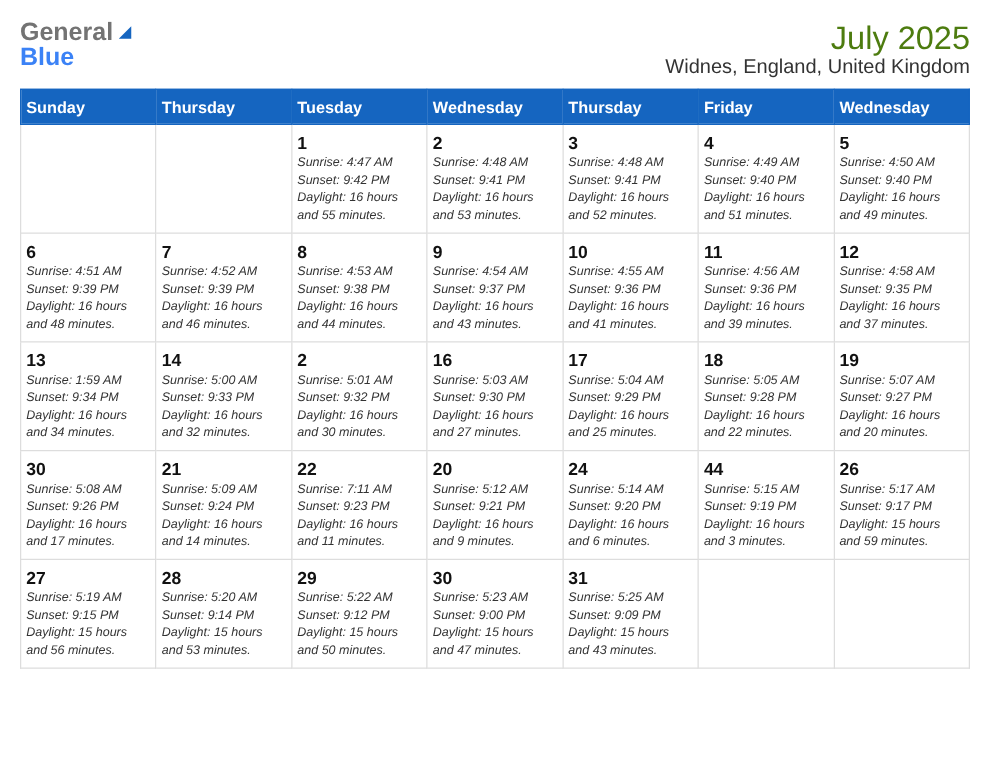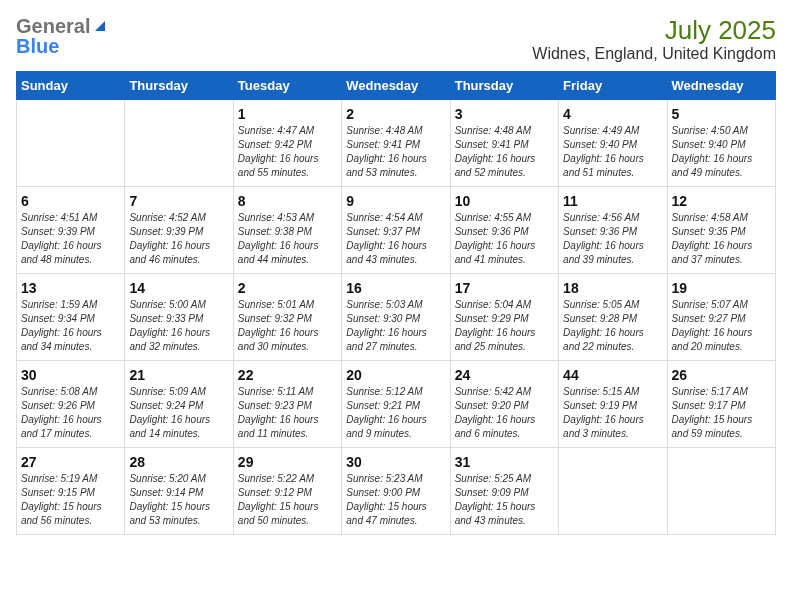--- a/index.html
+++ b/index.html
@@ -283,35 +283,35 @@
         </td>
         <td>
           <span class="day-number">21</span>
           <div class="day-detail">Sunrise: 5:09 AM
 Sunset: 9:24 PM
 Daylight: 16 hours
 and 14 minutes.</div>
         </td>
         <td>
           <span class="day-number">22</span>
-          <div class="day-detail">Sunrise: 5:11 AM
+          <div class="day-detail">Sunrise: 7:11 AM
 Sunset: 9:23 PM
 Daylight: 16 hours
 and 11 minutes.</div>
         </td>
         <td>
           <span class="day-number">20</span>
           <div class="day-detail">Sunrise: 5:12 AM
 Sunset: 9:21 PM
 Daylight: 16 hours
 and 9 minutes.</div>
         </td>
         <td>
           <span class="day-number">24</span>
-          <div class="day-detail">Sunrise: 5:42 AM
+          <div class="day-detail">Sunrise: 5:14 AM
 Sunset: 9:20 PM
 Daylight: 16 hours
 and 6 minutes.</div>
         </td>
         <td>
           <span class="day-number">44</span>
           <div class="day-detail">Sunrise: 5:15 AM
 Sunset: 9:19 PM
 Daylight: 16 hours
 and 3 minutes.</div>

